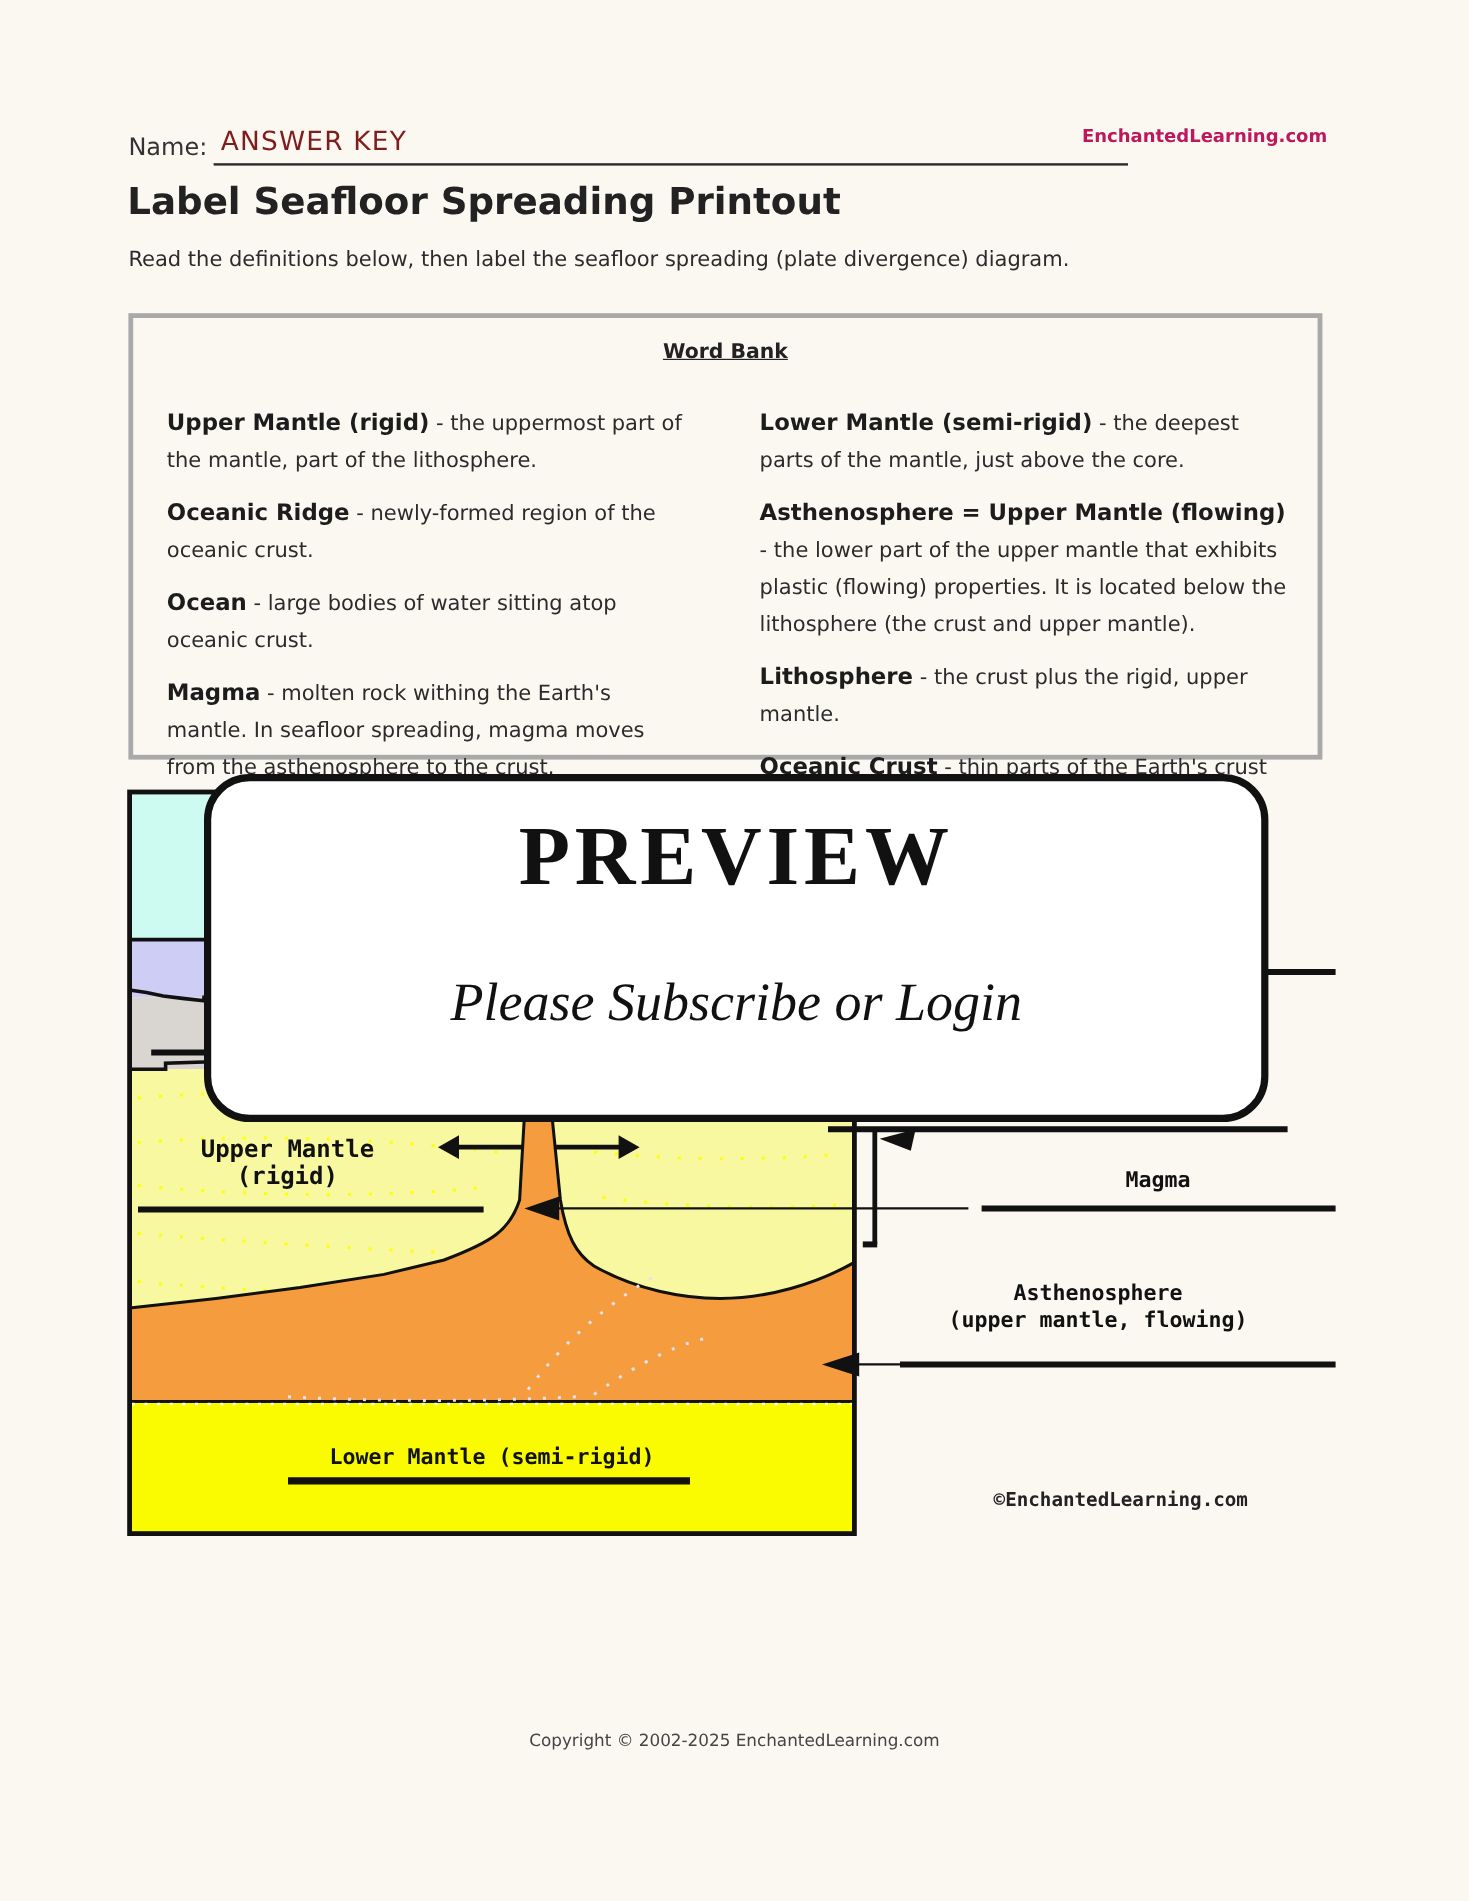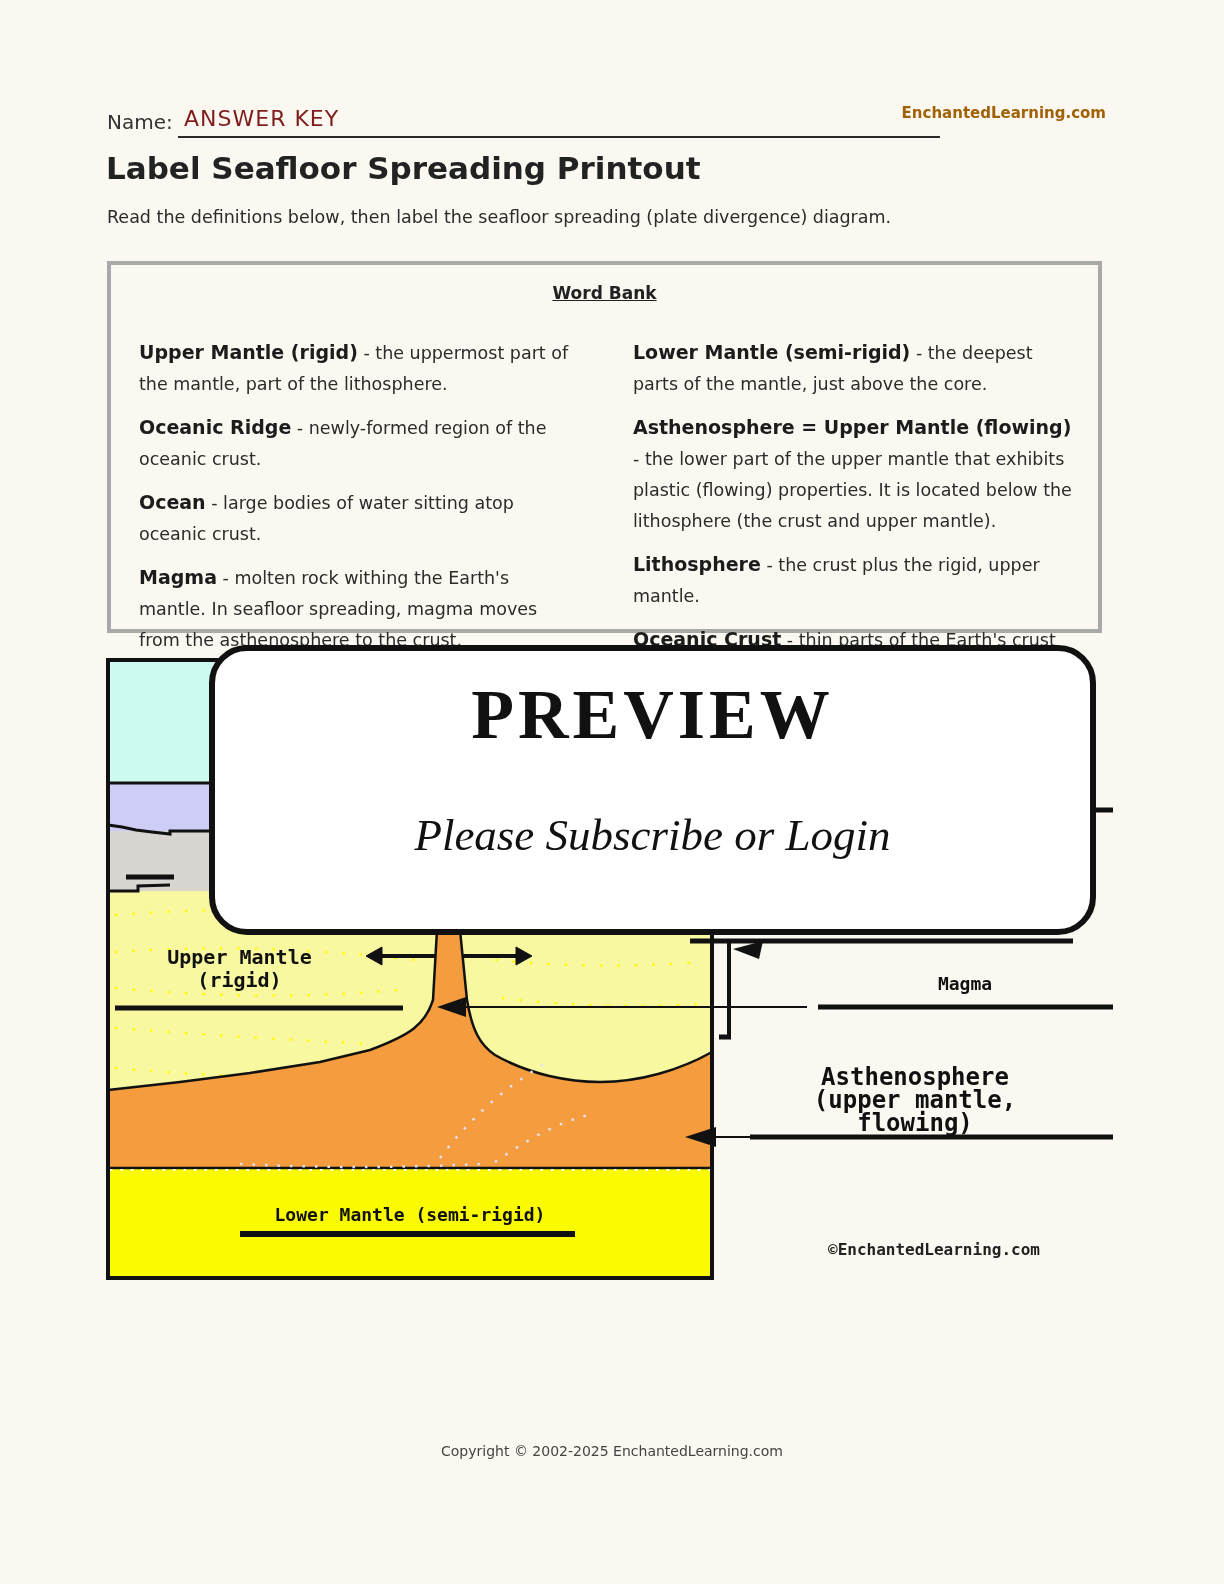--- a/index.html
+++ b/index.html
@@ -8,49 +8,49 @@
     background:#FAF8F0;
     font-family:"DejaVu Sans", sans-serif;
     color:#2b2b2b;
   }
   .abs{position:absolute;}
 
   
   .name-label{left:107px;top:110px;font-size:20px;color:#333;}
   .name-value{left:184px;top:106px;font-size:22px;letter-spacing:1px;color:#7f1d1d;}
   .name-line{left:178px;top:136px;width:762px;border-bottom:2px solid #2b2b2b;height:0;}
-  .site{right:118px;top:104px;font-size:15px;font-weight:bold;color:#a16207;}
+  .site{right:118px;top:104px;font-size:15px;font-weight:bold;color:#be185d;}
   .title{left:106px;top:150px;font-size:31px;font-weight:bold;color:#222;}
   .subtitle{left:107px;top:207px;font-size:17.5px;color:#2b2b2b;}
 
   
   .wordbank{left:107px;top:261px;width:995px;height:372px;border:4px solid #a9a9a9;box-sizing:border-box;background:#FAF8F0;}
   .wb-title{position:absolute;left:0;top:18px;width:100%;text-align:center;font-size:17px;font-weight:bold;text-decoration:underline;color:#222;}
   .wb-col{position:absolute;top:60px;font-size:17.5px;line-height:31px;color:#2b2b2b;}
   .wb-col.left{left:16px;width:462px;}
   .wb-col.right{left:510px;width:470px;}
   .wb-col p{margin:12px;}
   .wb-col b{font-size:19px;color:#1c1c1c;}
 
   
   .diagram-svg{left:100px;top:630px;}
 
   
   .preview{left:170px;top:645px;width:887px;height:290px;box-sizing:border-box;
-    background:#fff;border:6px solid #111;border-radius:38px;margin-left:39px;}
+    background:#fff;border:6px solid #111;border-radius:38px;}
   .preview-title{position:absolute;left:0;top:24px;width:100%;text-align:center;
     font-family:"Liberation Serif", serif;font-weight:bold;font-size:70px;letter-spacing:4px;color:#111;}
   .preview-sub{position:absolute;left:0;top:158px;width:100%;text-align:center;
     font-family:"Liberation Serif", serif;font-style:italic;font-size:45px;color:#111;}
 
   
   .dlabel{font-family:"DejaVu Sans Mono", monospace;font-weight:bold;color:#111;text-align:center;line-height:23px;}
   .lbl-upper-mantle{left:132px;top:946px;width:215px;font-size:20px;}
   .lbl-magma{left:865px;top:972px;width:200px;font-size:18px;}
-  .lbl-asthenosphere{left:760px;top:1066px;width:310px;font-size:24px;}
+  .lbl-asthenosphere{left:760px;top:1066px;width:310px;font-size:18px;}
   .lbl-lower-mantle{left:205px;top:1203px;width:410px;font-size:18px;}
   .lbl-credit{left:828px;top:1240px;font-family:"DejaVu Sans Mono", monospace;font-weight:bold;font-size:16px;color:#222;}
 
   .footer{left:0;top:1443px;width:100%;text-align:center;font-size:14px;color:#444;}
 </style>
 </head>
 <body>
 
 <div class="abs name-label">Name:</div>
 <div class="abs name-value">ANSWER KEY</div>

